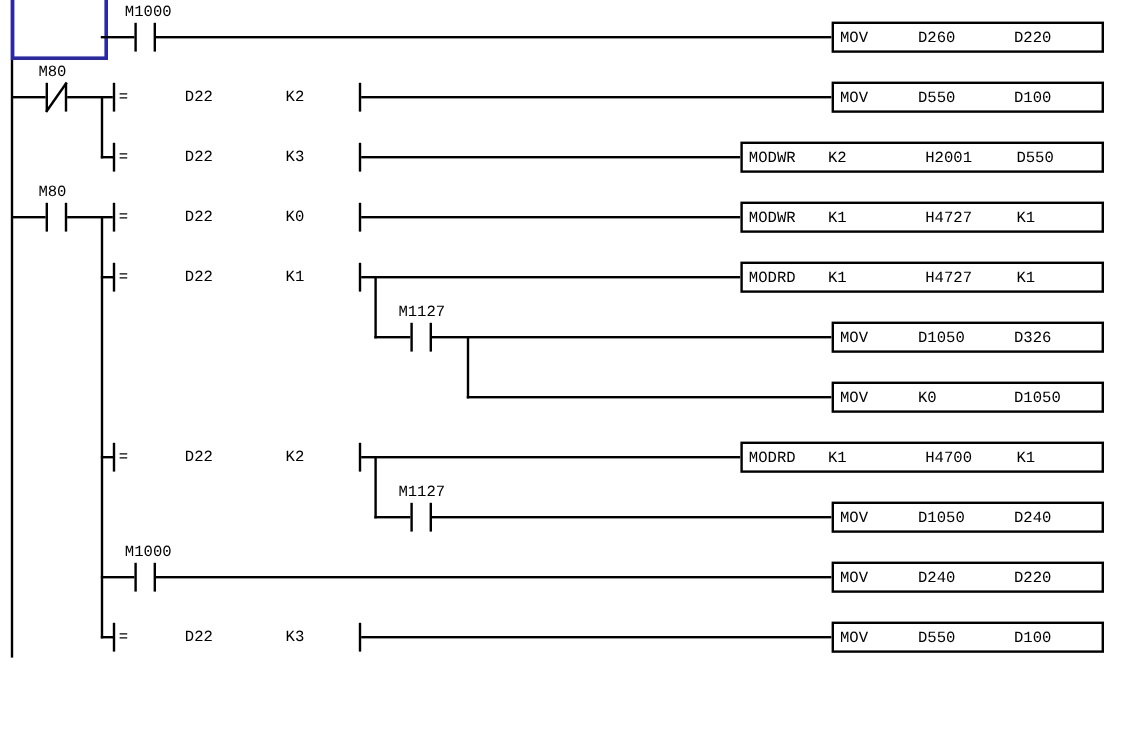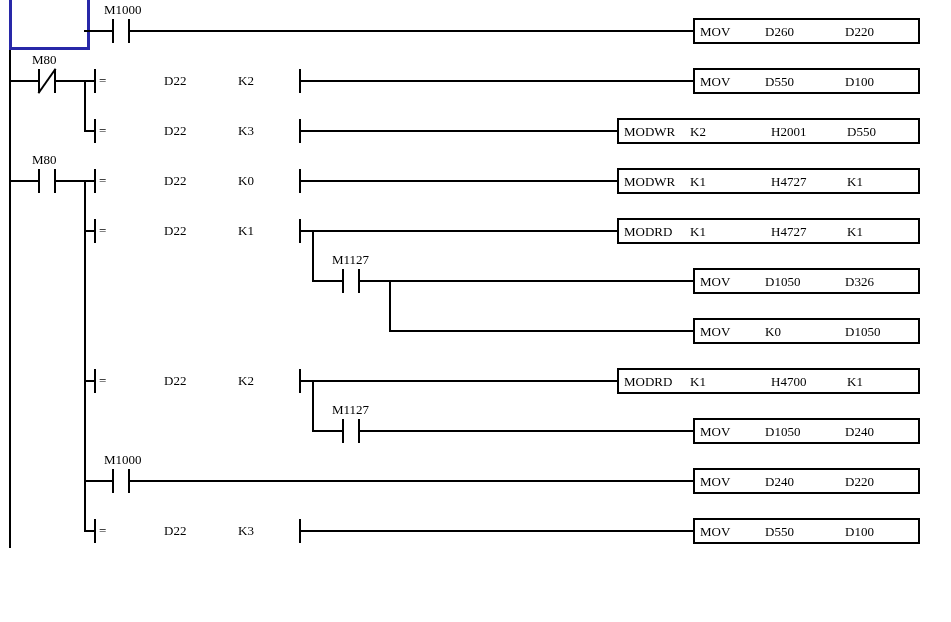--- a/index.html
+++ b/index.html
@@ -1,36 +1,36 @@
 <!DOCTYPE html>
 <html style="--wire: #000000; --bg: #ffffff; --cursor: #2828a8; --text: #000000; --boxbg: #ffffff;"><head>
 <meta charset="utf-8">
 <style>
   :root{
     --wire:#000000; --bg:#ffffff; --cursor:#2828a8; --text:#000000; --boxbg:#ffffff;
   }
   html,body{margin:0;padding:0;background:var(--bg);}
   #canvas{
     position:relative; width:949px; height:622px; background:var(--bg);
-    overflow:hidden; font-family:Liberation Serif, serif; color:var(--text);
+    overflow:hidden; font-family:Liberation Mono, monospace; color:var(--text);
   }
   .hline{position:absolute; height:2px; background:var(--wire);}
   .vline{position:absolute; width:2px; background:var(--wire);}
   .rail{position:absolute; width:2px; background:var(--wire);}
   .cursor{position:absolute; border:3px solid var(--cursor); background:transparent;}
   .lbl{position:absolute; font-size:13px; line-height:13px; white-space:nowrap;}
   .contact{position:absolute; width:18px; height:24px;}
   .cbar{position:absolute; top:0; width:2px; height:24px; background:var(--wire);}
   .cbar.left{left:0;} .cbar.right{left:16px;}
   .slash{position:absolute; left:-6px; top:11px; width:30px; height:2px; background:var(--wire); transform:rotate(-55deg);}
   .cmp{position:absolute; left:94px; width:207px; height:24px;}
   .tick{position:absolute; top:0; width:2px; height:24px; background:var(--wire);}
   .tick.l{left:0;} .tick.r{left:205px;}
   .cmp span{position:absolute; top:5px; font-size:13px; line-height:14px; white-space:nowrap;}
-  .cmp .op{left:5px;} .cmp .a1{left:70px;} .cmp .a2{left:144px;}
+  .cmp .op{left:5px;} .cmp .a1{left:60px;} .cmp .a2{left:144px;}
   .ibox{position:absolute; box-sizing:border-box; height:26px; border:2px solid var(--wire); background:var(--boxbg);}
   .ibox.mov{left:693px; width:227px;}
   .ibox.mod{left:617px; width:303px;}
   .ibox span{position:absolute; top:4px; font-size:13px; line-height:15px; white-space:nowrap;}
   .ibox .op{left:5px;}
   .ibox.mov .a1{left:70px;} .ibox.mov .a2{left:150px;text-align:right;}
   .ibox.mod .a1{left:71px;} .ibox.mod .a2{left:152px;} .ibox.mod .a3{left:228px;}
 </style>
 </head>
 <body>

